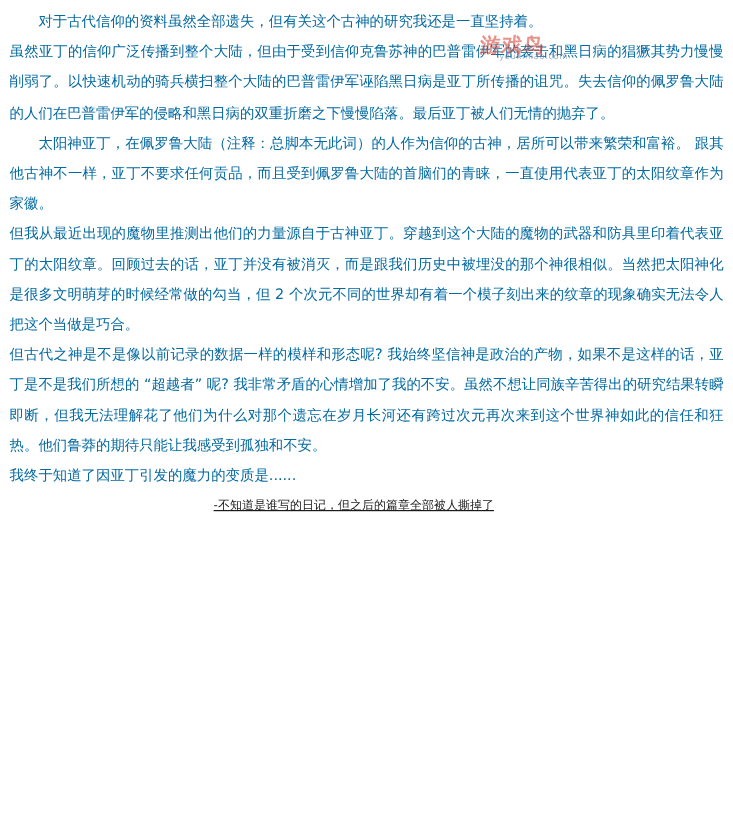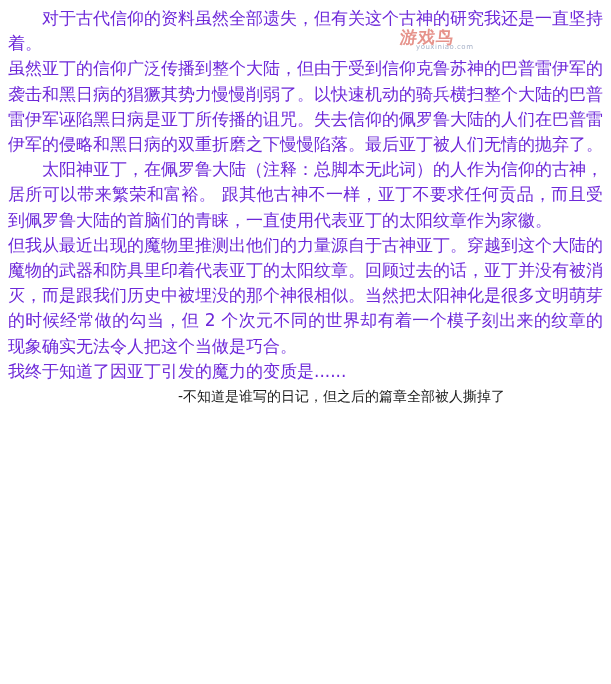--- a/index.html
+++ b/index.html
@@ -16,37 +16,38 @@
     overflow: hidden;
   }
   #page {
     position: relative;
     width: 611px;
     height: 684px;
     box-sizing: border-box;
     padding: 6px 8px 0 8px;
   }
   .para {
-    font-size: 17px;
+    font-size: 12px;
     line-height: 25.2px;
     text-align: justify;
     text-justify: inter-character;
     margin: 0;
     letter-spacing: 0px;
-    color: #6d28d9;
+    color: #0369a1;
   }
   .indent {
     text-indent: 2em;
   }
   .signature {
-    font-size: 14px;
+    font-size: 10px;
     line-height: 25.2px;
     margin: 0;
     padding-left: 170px;
     color: #1b1b1b;
+    text-decoration: underline;
   }
   .watermark {
     position: absolute;
     top: 26px;
     left: 400px;
     width: 120px;
     height: 26px;
     opacity: 0.55;
     pointer-events: none;
   }
@@ -76,17 +77,18 @@
 
   <div class="watermark">
     <span class="wm-text">游戏鸟</span>
     <span class="wm-sub">youxiniao.com</span>
   </div>
 
   <p class="para indent">对于古代信仰的资料虽然全部遗失，但有关这个古神的研究我还是一直坚持着。</p>
   <p class="para">虽然亚丁的信仰广泛传播到整个大陆，但由于受到信仰克鲁苏神的巴普雷伊军的袭击和黑日病的猖獗其势力慢慢削弱了。以快速机动的骑兵横扫整个大陆的巴普雷伊军诬陷黑日病是亚丁所传播的诅咒。失去信仰的佩罗鲁大陆的人们在巴普雷伊军的侵略和黑日病的双重折磨之下慢慢陷落。最后亚丁被人们无情的抛弃了。</p>
   <p class="para indent">太阳神亚丁，在佩罗鲁大陆（注释：总脚本无此词）的人作为信仰的古神，居所可以带来繁荣和富裕。 跟其他古神不一样，亚丁不要求任何贡品，而且受到佩罗鲁大陆的首脑们的青睐，一直使用代表亚丁的太阳纹章作为家徽。</p>
   <p class="para">但我从最近出现的魔物里推测出他们的力量源自于古神亚丁。穿越到这个大陆的魔物的武器和防具里印着代表亚丁的太阳纹章。回顾过去的话，亚丁并没有被消灭，而是跟我们历史中被埋没的那个神很相似。当然把太阳神化是很多文明萌芽的时候经常做的勾当，但 2 个次元不同的世界却有着一个模子刻出来的纹章的现象确实无法令人把这个当做是巧合。</p>
+  <p class="para">但古代之神是不是像以前记录的数据一样的模样和形态呢? 我始终坚信神是政治的产物，如果不是这样的话，亚丁是不是我们所想的 “超越者” 呢? 我非常矛盾的心情增加了我的不安。虽然不想让同族辛苦得出的研究结果转瞬即断，但我无法理解花了他们为什么对那个遗忘在岁月长河还有跨过次元再次来到这个世界神如此的信任和狂热。他们鲁莽的期待只能让我感受到孤独和不安。</p>
   <p class="para">我终于知道了因亚丁引发的魔力的变质是......</p>
 
   <p class="signature">-不知道是谁写的日记，但之后的篇章全部被人撕掉了</p>
 
 </div>
 
 </body></html>

